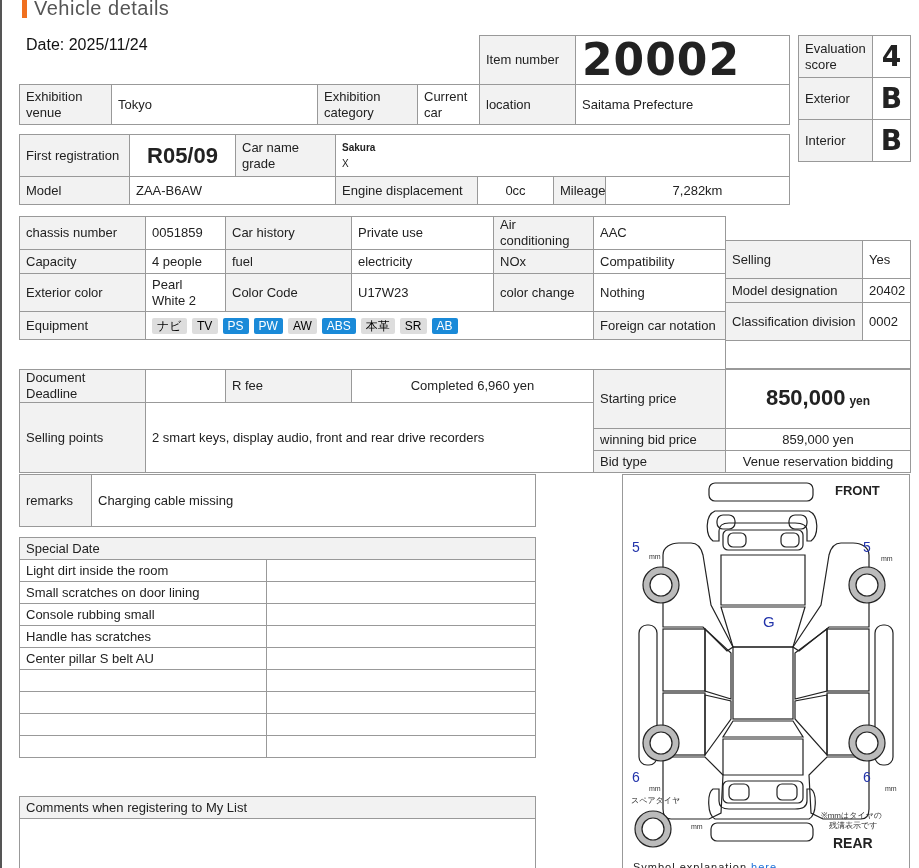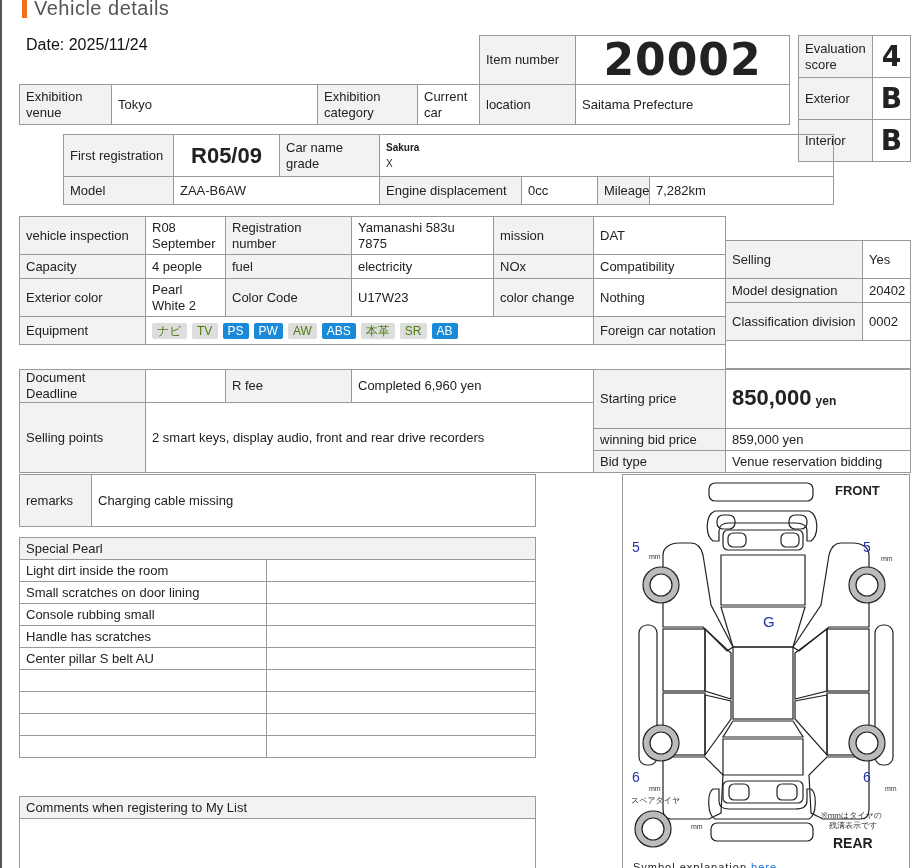--- a/index.html
+++ b/index.html
@@ -10,32 +10,32 @@
   }
   .left-edge { position: absolute; left: 0; top: 0; width: 2px; height: 868px; background: #555; }
   .page-title { position: absolute; left: 22px; top: -4px; height: 24px; display: flex; align-items: center; }
   .title-bar { width: 5px; height: 20px; background: #f07020; margin-right: 7px; }
   .title-text { font-size: 20px; color: #555; letter-spacing: 0.5px; }
   .date { position: absolute; left: 26px; top: 36px; font-size: 16px; color: #111; }
 
   table { border-collapse: collapse; position: absolute; table-layout: fixed; }
   td { border: 1px solid #999; padding: 0 6px; vertical-align: middle; line-height: 16px; overflow: hidden; }
   td.lbl { background: #f2f2f2; }
-  .r { text-align: left; }
-  .big-num { font-size: 44px; font-weight: 900; text-align: center; font-family: "DejaVu Sans", sans-serif; letter-spacing: 1px; }
+  .r { text-align: center; }
+  .big-num { font-size: 44px; font-weight: 900; text-align: left; font-family: "DejaVu Sans", sans-serif; letter-spacing: 1px; }
   .score { font-size: 28px; font-weight: 900; text-align: center; font-family: "DejaVu Sans", sans-serif; }
   .reg { font-size: 22px; font-weight: bold; text-align: center; }
   .carname { font-weight: bold; font-size: 10px; }
   .price { font-size: 22px; font-weight: bold; }
   .yen-small { font-size: 12px; font-weight: bold; margin-left: 4px; }
 
   .equip { display: flex; gap: 5px; }
   .badge { display: inline-block; height: 16px; line-height: 16px; padding: 0 5px; border-radius: 2px; font-size: 12px; color: #fff; min-width: 16px; text-align: center; }
   .badge.on { background: #1a8ad8; }
-  .badge.off { background: #dddddd; color: #4d7c0f; }
+  .badge.off { background: #dddddd; color: #000000; }
 
   .diagram { position: absolute; left: 622px; top: 474px; width: 286px; height: 400px; border: 1px solid #999; background: #fff; }
   .diagram svg { position: absolute; left: 0; top: 0; }
   .legend { position: absolute; left: 10px; top: 386px; font-size: 11px; color: #222; letter-spacing: 1px; }
   .legend a { color: #1a6fd8; }
 </style>
 </head>
 <body>
 
 <div class="left-edge"></div>
@@ -94,21 +94,21 @@
     <td class="lbl">Exterior</td>
     <td class="score">B</td>
   </tr>
   <tr style="height:42px">
     <td class="lbl">Interior</td>
     <td class="score">B</td>
   </tr>
 </tbody>
   </table>
 
-<table style="left:19px; top:134px; width:770px;margin-left:44px;">
+<table style="left:19px; top:134px; width:770px;">
   <colgroup>
     <col style="width:110px">
       <col style="width:106px">
       <col style="width:100px">
       <col style="width:142px">
       <col style="width:76px">
       <col style="width:52px">
       <col style="width:184px">
   </colgroup>
   <tbody>
@@ -135,30 +135,27 @@
 <table style="left:19px; top:216px; width:706px;">
   <colgroup>
     <col style="width:126px">
       <col style="width:80px">
       <col style="width:126px">
       <col style="width:142px">
       <col style="width:100px">
       <col style="width:132px">
   </colgroup>
   <tbody>
-  <tr style="height:38px">
-    <td class="lbl">vehicle inspection</td>
-    <td>
-      <div>R08</div>
-      <div>September</div>
-    </td>
-    <td class="lbl">Registration number</td>
-    <td>Yamanashi 583u 7875</td>
-    <td class="lbl">mission</td>
-    <td>DAT</td>
+      <tr style="height:24px">
+    <td class="lbl">chassis number</td>
+    <td>0051859</td>
+    <td class="lbl">Car history</td>
+    <td>Private use</td>
+    <td class="lbl">Air conditioning</td>
+    <td>AAC</td>
   </tr>
   <tr style="height:24px">
     <td class="lbl">Capacity</td>
     <td>4 people</td>
     <td class="lbl">fuel</td>
     <td>electricity</td>
     <td class="lbl">NOx</td>
     <td>Compatibility</td>
   </tr>
   <tr style="height:38px">
@@ -264,21 +261,21 @@
 </tbody>
   </table>
 
 <table style="left:19px; top:537px; width:516px;">
   <colgroup>
       <col style="width:247px">
       <col style="width:269px">
     </colgroup>
   <tbody>
       <tr style="height:22px">
-    <td class="lbl" colspan="2">Special Pearl</td>
+    <td class="lbl" colspan="2">Special Date</td>
   </tr>
   <tr style="height:22px">
         <td>Light dirt inside the room</td>
         <td></td>
       </tr>
   <tr style="height:22px">
         <td>Small scratches on door lining</td>
         <td></td>
       </tr>
   <tr style="height:22px">

